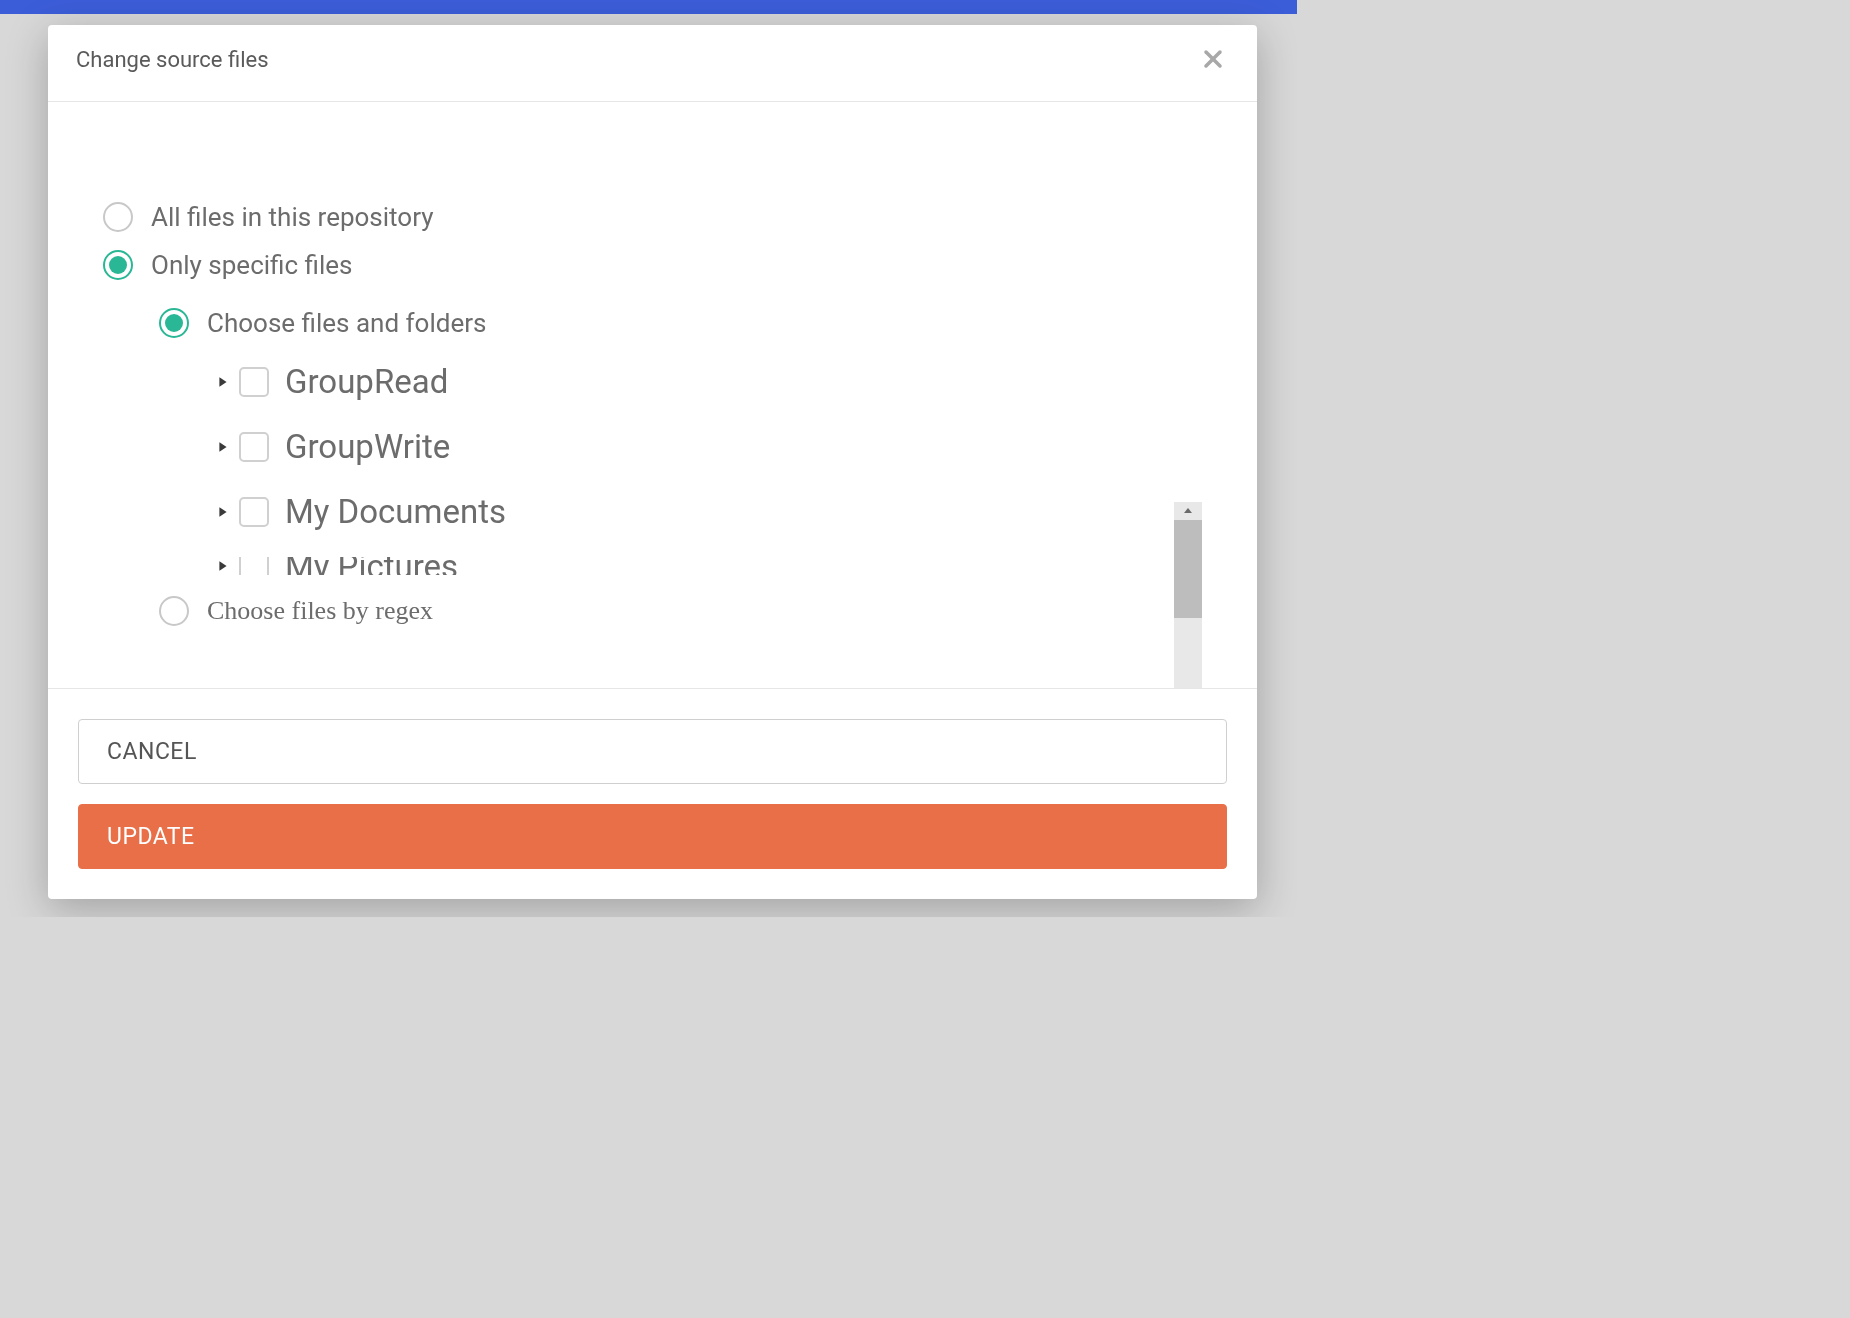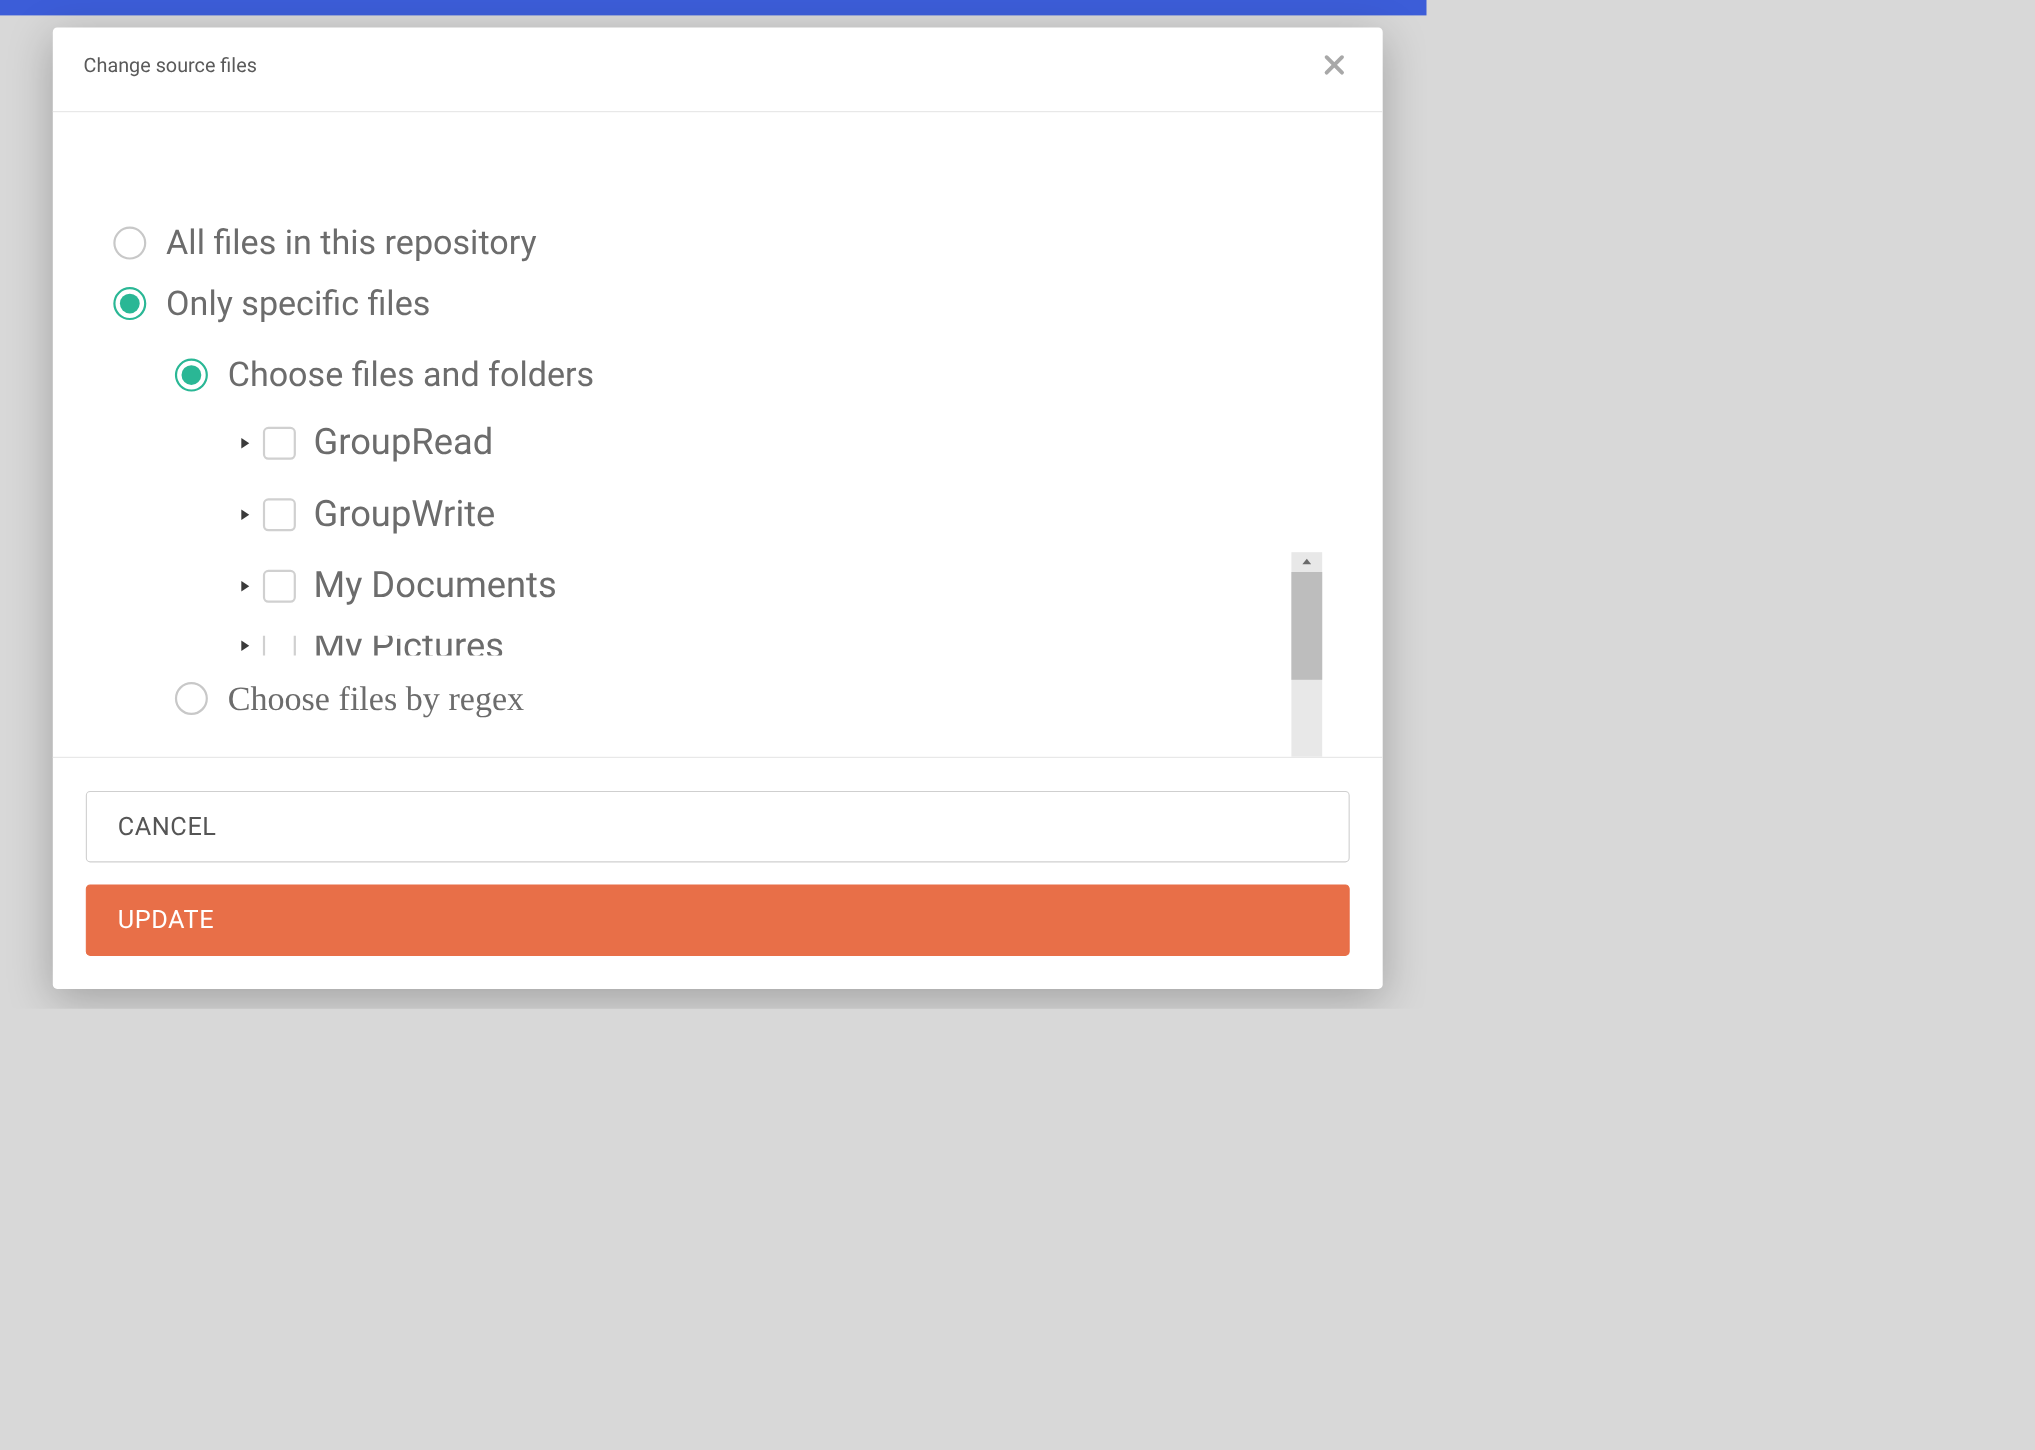--- a/index.html
+++ b/index.html
@@ -36,21 +36,21 @@
       flex-direction: column;
     }
     .modal-header {
       display: flex;
       justify-content: space-between;
       align-items: center;
       padding: 18px 28px 26px 28px;
       border-bottom: 1px solid #e6e6e6;
     }
     .modal-title {
-      font-size: 18px;
+      font-size: 22px;
       font-weight: 400;
       color: #5a5a5a;
     }
     .close-btn {
       cursor: pointer;
       color: #a8a8a8;
       padding: 4px;
       display: flex;
       align-items: center;
       justify-content: center;
@@ -89,21 +89,21 @@
       position: absolute;
       top: 50%;
       left: 50%;
       transform: translate(-50%, -50%);
       width: 18px;
       height: 18px;
       border-radius: 50%;
       background: #2ab795;
     }
     .radio-label {
-      font-size: 31px;
+      font-size: 26px;
       color: #6c6c6c;
     }
     .sub-section {
       margin-left: 56px;
       margin-top: 28px;
     }
     .tree-container {
       margin-left: 56px;
       margin-top: 24px;
       position: relative;

